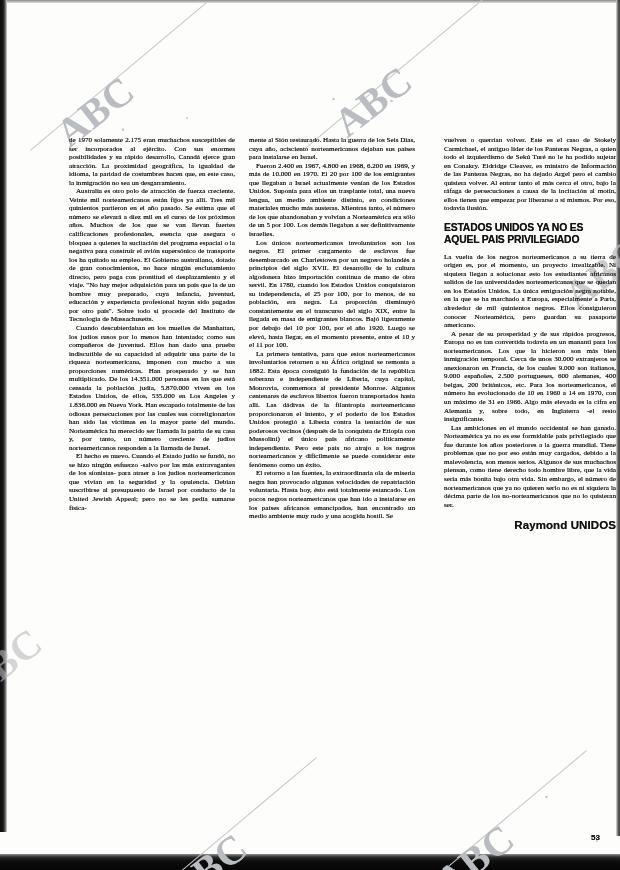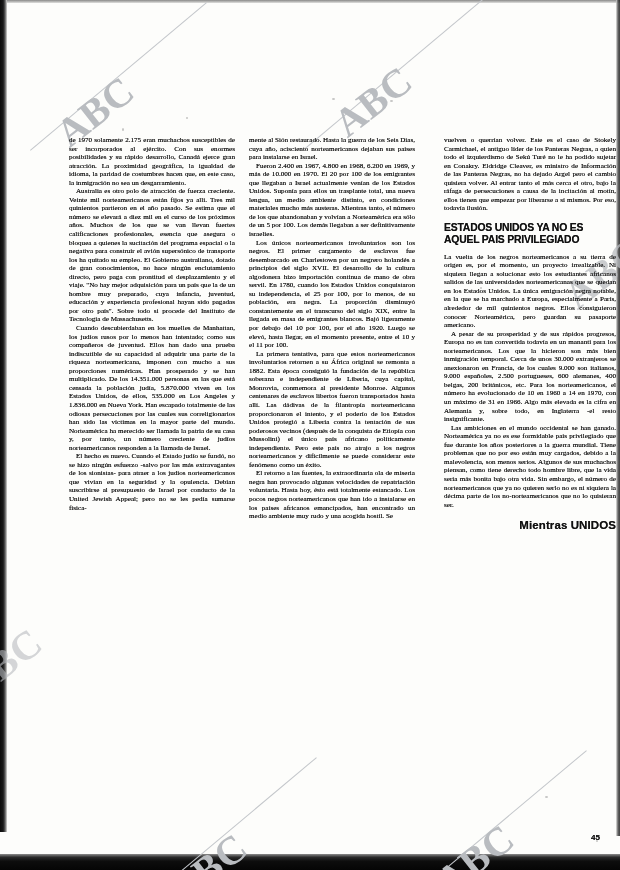--- a/index.html
+++ b/index.html
@@ -186,22 +186,22 @@
       <div class="headline">
         <span>ESTADOS UNIDOS YA NO ES</span>
         <span>AQUEL PAIS PRIVILEGIADO</span>
       </div>
 
       <p class="noind">La vuelta de los negros norteamericanos a su tierra de origen es, por el momento, un proyecto irrealizable. Ni siquiera llegan a solucionar esto los estudiantes africanos salidos de las universidades norteamericanas que se quedan en los Estados Unidos. La única emigración negra notable, en la que se ha marchado a Europa, especialmente a París, alrededor de mil quinientos negros. Ellos consiguieron conocer Norteamérica, pero guardan su pasaporte americano.</p>
       <p>A pesar de su prosperidad y de sus rápidos progresos, Europa no es tan convertida todavía en un manantí para los norteamericanos. Los que la hicieron son más bien inmigración temporal. Cerca de unos 30.000 extranjeros se anexionaron en Francia, de los cuales 9.000 son italianos, 9.000 españoles, 2.500 portugueses, 600 alemanes, 400 belgas, 200 británicos, etc. Para los norteamericanos, el número ha evolucionado de 10 en 1960 a 14 en 1970, con un máximo de 31 en 1966. Algo más elevada es la cifra en Alemania y, sobre todo, en Inglaterra -el resto insignificante.</p>
       <p>Las ambiciones en el mundo occidental se han ganado. Norteamérica ya no es ese formidable país privilegiado que fue durante los años posteriores a la guerra mundial. Tiene problemas que no por eso están muy cargados, debido a la malevolencia, son menos serios. Algunos de sus muchachos piensan, como tiene derecho todo hombre libre, que la vida sería más bonita bajo otra vida. Sin embargo, el número de norteamericanos que ya no quieren serlo no es ni siquiera la décima parte de los no-norteamericanos que no lo quisieran ser.</p>
 
       <div class="byline">
-        <span class="first">Mientras</span>
+        <span class="first">Raymond</span>
         <span class="last">UNIDOS</span>
       </div>
     </div>
 
   </div>
 
-  <div class="folio">45</div>
+  <div class="folio">53</div>
 
 </div>
 
 </body></html>

